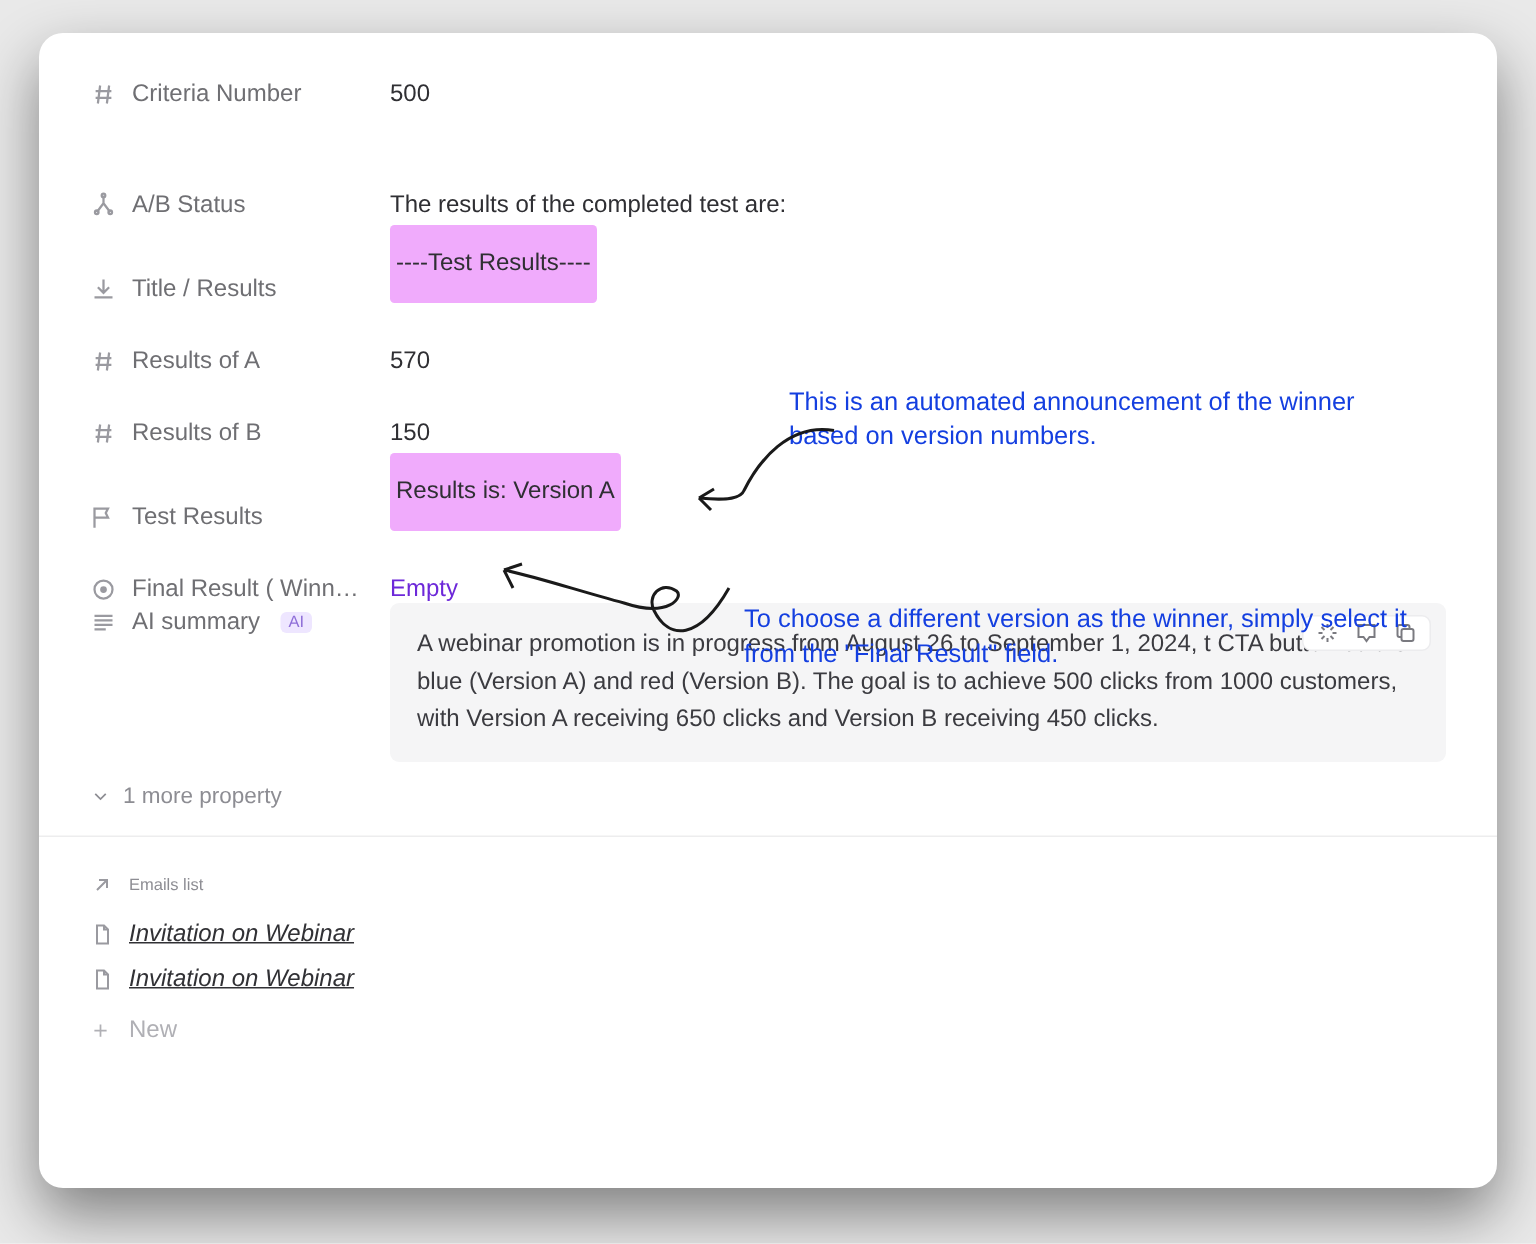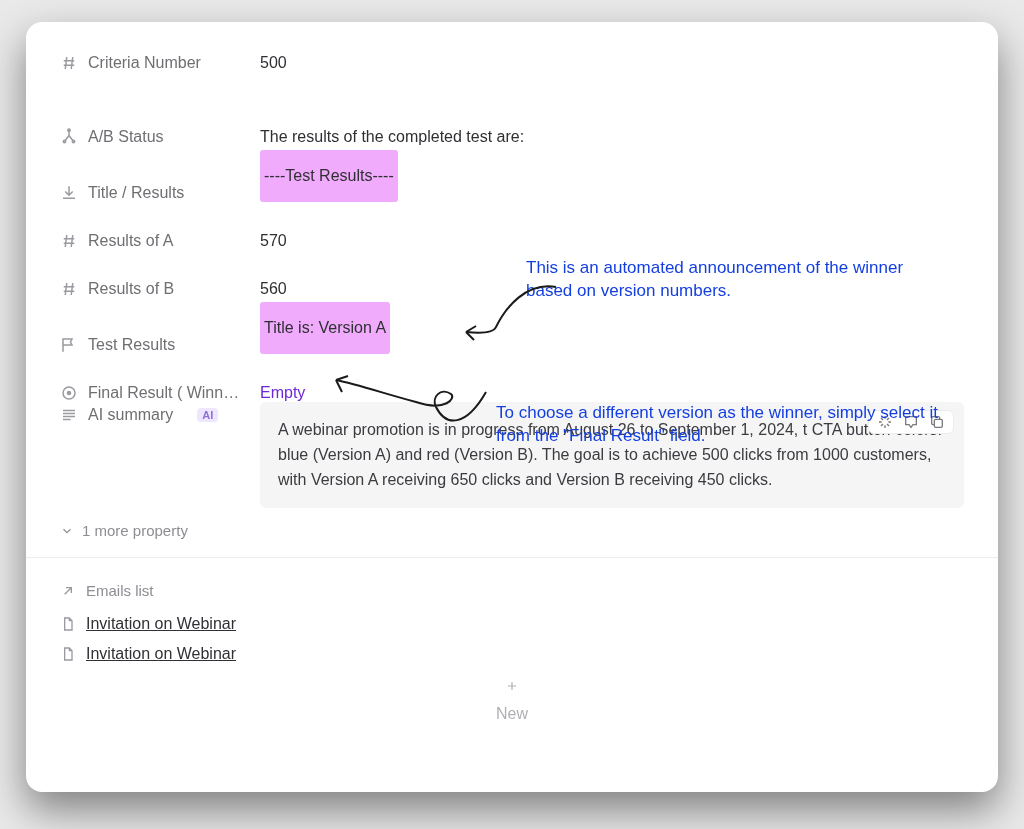--- a/index.html
+++ b/index.html
@@ -6,32 +6,32 @@
   html, body { width: 1024px; height: 829px; font-family: -apple-system, BlinkMacSystemFont, "Segoe UI", Helvetica, Arial, sans-serif; background:#e9e9e9;}
   .frame { position:relative; width: 972px; height: 770px; margin: 22px auto; background:#fff; border-radius:16px; box-shadow: 0 18px 40px rgba(0,0,0,.45); overflow:hidden;}
   .content { padding: 28px 34px 10px 34px; }
   .row { display:flex; align-items:flex-start; min-height:48px; }
   .row + .row { margin-top:0px;align-items:flex-end;}
   .label { display:flex; align-items:center; gap:10px; width:200px; color:#6f6f73; font-size:16px; padding-top:4px; white-space:nowrap; overflow:hidden; text-overflow:ellipsis;}
   .label .icon { width:18px; height:18px; color:#9a9aa0; flex:0 0 18px;}
   .value { flex:1; color:#2f2f33; font-size:16px; padding-top:4px;}
   .value.muted { color:#6d28d9; }
   .highlight-cyan { background:#f0abfc; border-radius:3px; padding:17px 4px; display:inline-block;}
-  .ai-pill { display:inline-block; font-size:11px; font-weight:700; color:#8f6fd8; background:#eee6ff; padding:1px 5px; border-radius:4px; margin-left:14px; vertical-align:middle;}
+  .ai-pill { display:inline-block; font-size:11px; font-weight:400; color:#8f6fd8; background:#eee6ff; padding:1px 5px; border-radius:4px; margin-left:4px; vertical-align:middle;}
   .summary-block { background:#f5f5f6; border-radius:6px; padding:16px 18px; color:#3b3b40; font-size:16px; line-height:1.55; position:relative;}
   .summary-icons { position:absolute; top:8px; right:10px; display:flex; gap:10px; background:#fff; border:1px solid #ececee; border-radius:6px; padding:3px 8px;}
   .summary-icons .ic { width:16px; height:16px; color:#7a7a80;}
   .more-row { display:flex; align-items:center; gap:8px; color:#8d8d93; font-size:15px; padding:14px 0 18px 0;}
   .more-row .chev { width:14px; height:14px;}
   .divider { height:1px; background:#ededee; margin: 0 -34px 18px -34px;}
   .link-row { display:flex; align-items:center; gap:10px; font-size:16px; color:#313135; padding:6px 0;}
-  .link-row.head { color:#8d8d93; font-size:15px; margin-bottom:4px;}
+  .link-row.head { color:#8d8d93; font-size:11px; margin-bottom:4px;}
   .link-row .ic { width:16px; height:16px; color:#9a9aa0;}
-  .link-row .txt { text-decoration:underline; font-weight:500;}
-  .new-row { display:flex; align-items:center; gap:12px; color:#b0b0b5; font-size:16px; padding:10px 0 0 0;flex-direction:column;}
+  .link-row .txt { text-decoration:underline; font-weight:500;font-style:italic;}
+  .new-row { display:flex; align-items:center; gap:12px; color:#b0b0b5; font-size:16px; padding:10px 0 0 0;}
   .plus { width:14px; height:14px;}
   
   .callout { position:absolute; color:#143fe0; font-size:17px; line-height:1.35;}
   .callout.a { left:500px; top:235px; width:400px;}
   .callout.b { left:470px; top:350px; width:470px;margin-top:30px;}
   svg { display:block; }
   .arrow { position:absolute; pointer-events:none;}
 </style>
 </head>
 <body>
@@ -94,34 +94,34 @@
 
     <div class="row">
       <div class="label">
         <span class="icon">
           <svg viewBox="0 0 24 24" fill="none" stroke="currentColor" stroke-width="2">
               <path d="M5 9h14M5 15h14M9 4l-2 16M17 4l-2 16"></path>
             </svg>
         </span>
         <span>Results of B</span>
       </div>
-      <div class="value">560</div>
+      <div class="value">150</div>
     </div>
 
     <div class="row">
       <div class="label">
         <span class="icon">
           <svg viewBox="0 0 24 24" fill="none" stroke="currentColor" stroke-width="2">
               <path d="M4 21V4h12l-2 4 2 4H4"></path>
             </svg>
         </span>
         <span>Test Results</span>
       </div>
       <div class="value">
-        <span class="highlight-cyan" style="font-weight:500">Title is: Version A</span>
+        <span class="highlight-cyan" style="font-weight:500">Results is: Version A</span>
       </div>
     </div>
 
     <div class="row">
       <div class="label">
         <span class="icon">
           <svg viewBox="0 0 24 24" fill="none" stroke="currentColor" stroke-width="2">
               <circle cx="12" cy="12" r="8"></circle>
               <circle cx="12" cy="12" r="2" fill="currentColor"></circle>
             </svg>

